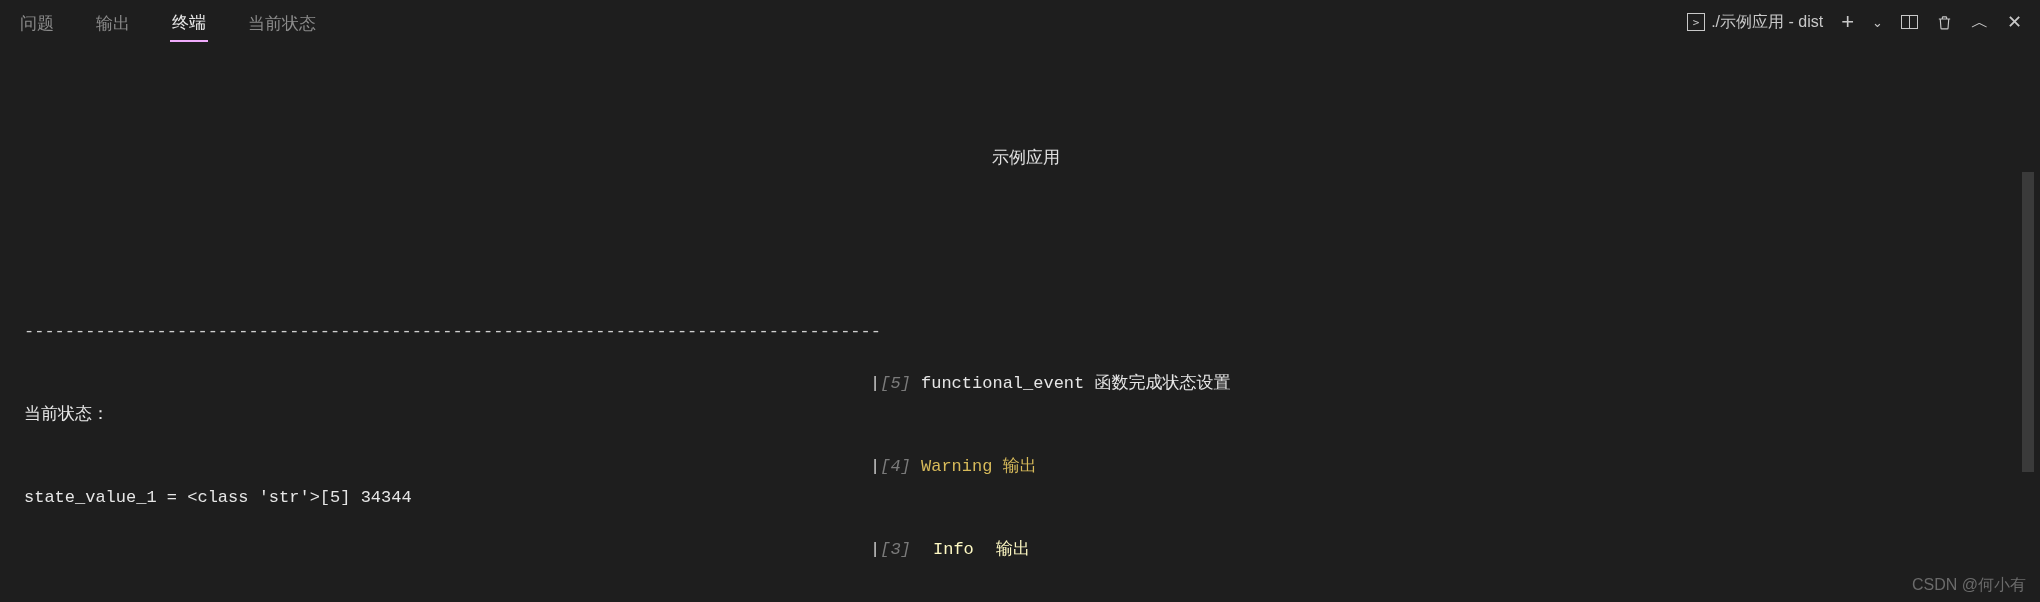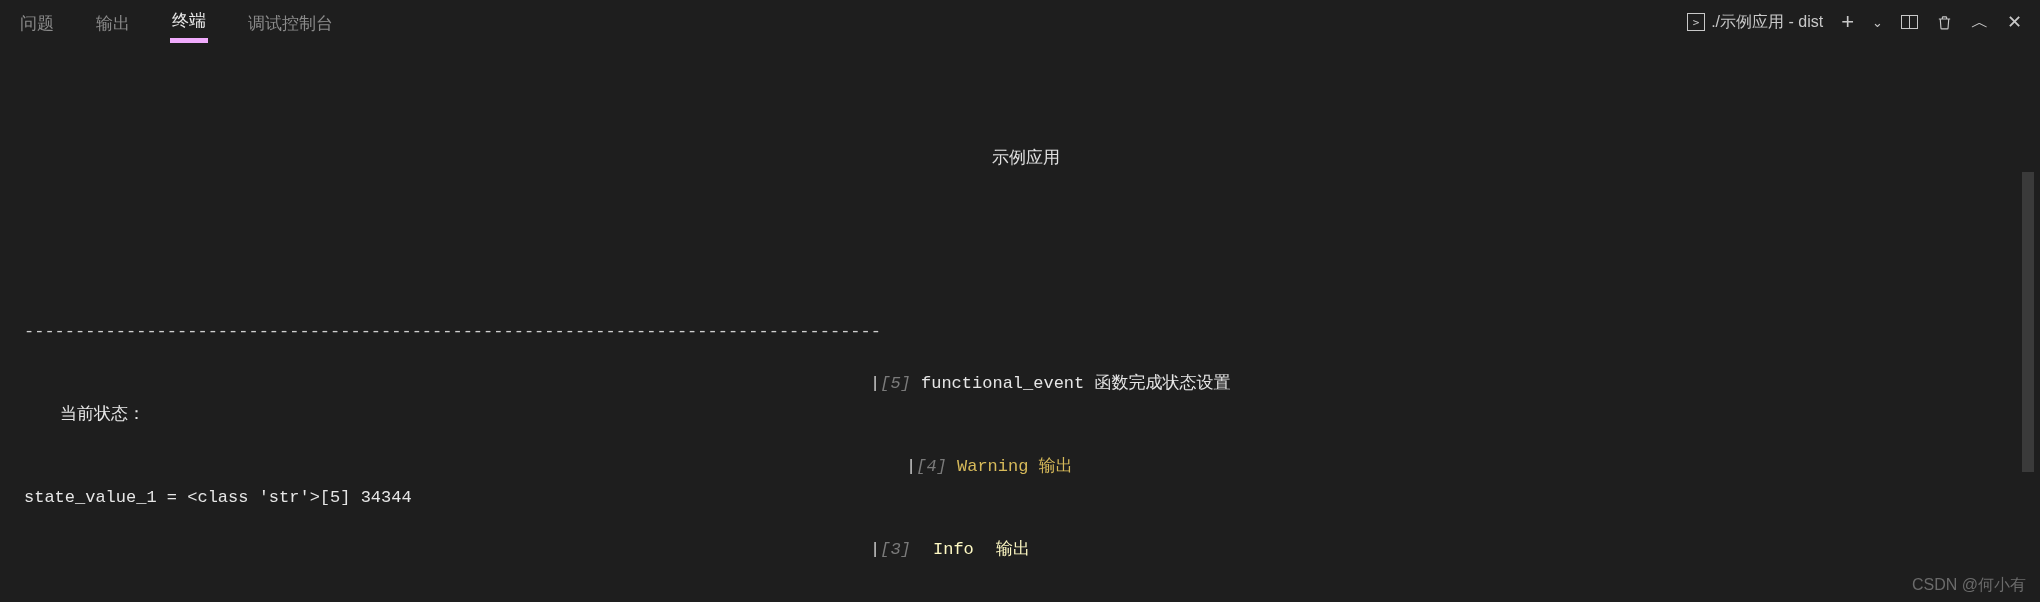--- a/index.html
+++ b/index.html
@@ -22,21 +22,21 @@
     font-size: 17px;
   }
   .tab {
     color: #8a8a8a;
     margin-right: 38px;
     padding: 8px 2px 6px 2px;
     cursor: pointer;
   }
   .tab.active {
     color: #e8e8e8;
-    border-bottom: 5px solid #f0abfc;
+    border-bottom: 2px solid #f0abfc;
   }
   .panel-actions {
     margin-left: auto;
     display: flex;
     align-items: center;
     gap: 18px;
     color: #c8c8c8;
   }
   .term-indicator {
     display: flex;
@@ -127,21 +127,21 @@
     font-family: "Segoe UI","Microsoft YaHei",sans-serif;
   }
 </style>
 </head>
 <body>
 
 <div class="panel-tabs">
   <div class="tab">问题</div>
   <div class="tab">输出</div>
   <div class="tab active">终端</div>
-  <div class="tab">调试控制台</div>
+  <div class="tab">当前状态</div>
 
   <div class="panel-actions">
     <div class="term-indicator">
       <span class="box-icon">&gt;</span>
       <span>./示例应用 - dist</span>
     </div>
     <span class="icon-btn plus">+</span>
     <span class="icon-btn chev-down-sm">⌄</span>
     <span class="icon-btn">
         <span class="split-icon"></span>
@@ -161,21 +161,21 @@
   <div class="term-line title-line">示例应用</div>
   <div class="term-line">&nbsp;</div>
 
   <div class="two-col" style="height:26px;">
     <span class="left-col dash-line" id="dash-left-1">------------------------------------------------------------------------------------</span>
     <span class="right-col">
       <span class="pipe">|</span><span class="idx">[5]</span><span>&nbsp;</span><span><span class="c-white">functional_event</span><span class="c-white"> 函数完成状态设置</span></span>
     </span>
   </div>
 
-  <div class="two-col" style="height:26px;margin-left:36px;">
+  <div class="two-col" style="height:26px;">
     <span class="left-col c-white">当前状态：</span>
     <span class="right-col">
       <span class="pipe">|</span><span class="idx">[4]</span><span>&nbsp;</span><span><span class="c-yellow">Warning</span><span class="c-yellow"> 输出</span></span>
     </span>
   </div>
 
   <div class="two-col" style="height:26px;">
     <span class="left-col c-white">state_value_1 = &lt;class 'str'&gt;[5] 34344</span>
     <span class="right-col">
       <span class="pipe">|</span><span class="idx">[3]</span><span>&nbsp;</span><span><span class="c-green">Info</span><span class="c-green"> 输出</span></span>

